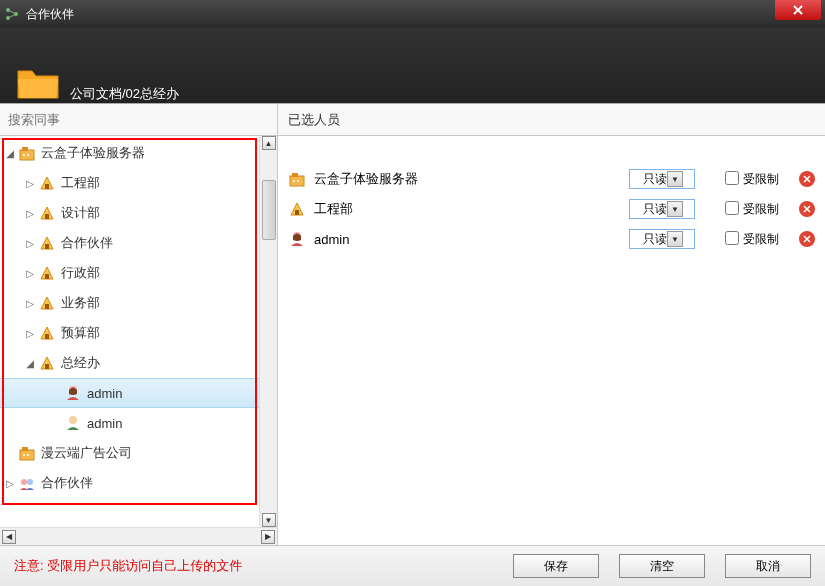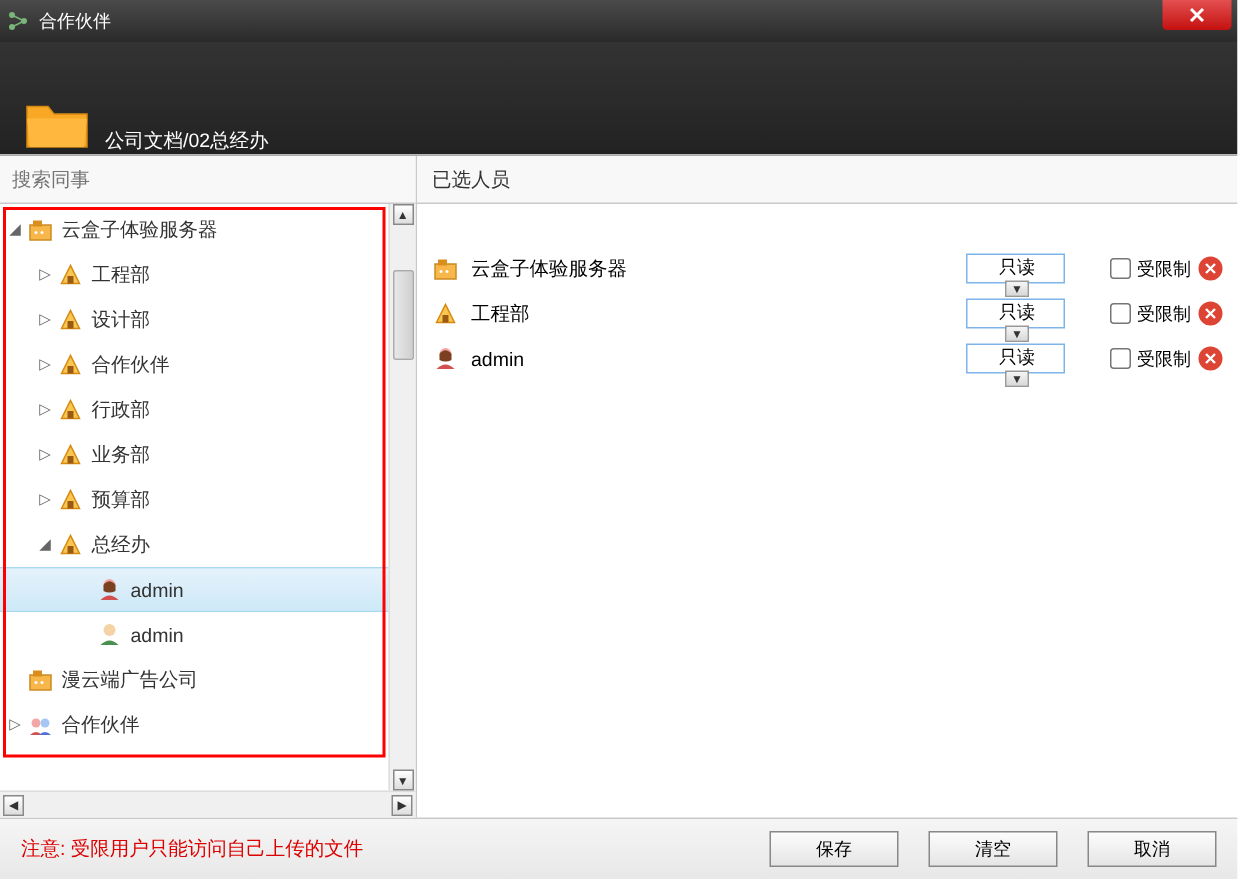--- a/index.html
+++ b/index.html
@@ -35,23 +35,23 @@
     .node-icon { width: 18px; height: 18px; margin-right: 5px; display: flex; align-items: center; justify-content: center; }
     .node-label { color: #333; font-size: 13px; font-family: Arial, sans-serif; }
     
     .right-pane { flex: 1; display: flex; flex-direction: column; gap: 24px; }
     .right-header { height: 32px; border-bottom: 1px solid #c9c9c9; padding: 7px 10px; font-size: 13px; color: #333; background: #f8f8f8; }
     .member-list { flex: 1; padding: 4px 0; }
     .member-row { display: flex; align-items: center; height: 30px; padding: 0 10px; }
     .member-row .node-icon { margin-right: 8px; }
     .member-name { flex: 1; font-size: 13px; font-family: Arial, sans-serif; }
     .perm-select { width: 66px; height: 20px; border: 1px solid #7eb4ea; font-size: 12px; margin-right: 10px; background: #fff; }
-    .perm-select .select-inner { display: flex; align-items: center; justify-content: space-between; padding: 0 2px 0 4px; height: 100%; flex-direction: column; }
+    .perm-select .select-inner { display: flex; align-items: center; justify-content: center; padding: 0 2px 0 4px; height: 100%; }
     .perm-select .dd-btn { width: 16px; height: 16px; background: linear-gradient(#f5f5f5,#d8d8d8); border: 1px solid #999; display: flex; align-items: center; justify-content: center; font-size: 8px; color: #333; }
-    .chk { display: flex; align-items: center; margin-right: 5px; padding-left: 20px; }
+    .chk { display: flex; margin-right: 20px; padding-left: 20px; }
     .chk input { width: 14px; height: 14px; margin-right: 4px; }
     .del-btn { width: 16px; height: 16px; background: #d43; border-radius: 50%; display: flex; align-items: center; justify-content: center; cursor: pointer; }
     .del-btn svg { width: 8px; height: 8px; }
     
     .footer { height: 41px; border-top: 1px solid #c9c9c9; background: linear-gradient(#f5f5f5,#e8e8e8); display: flex; align-items: center; padding: 4px 14px; }
     .warning { color: #d00; font-size: 13px; flex: 1; }
     .btn { width: 86px; height: 24px; margin-left: 20px; background: linear-gradient(#fcfcfc,#e5e5e5); border: 1px solid #888; cursor: pointer; font-size: 12px; }
   </style>
 </head>
 <body>

